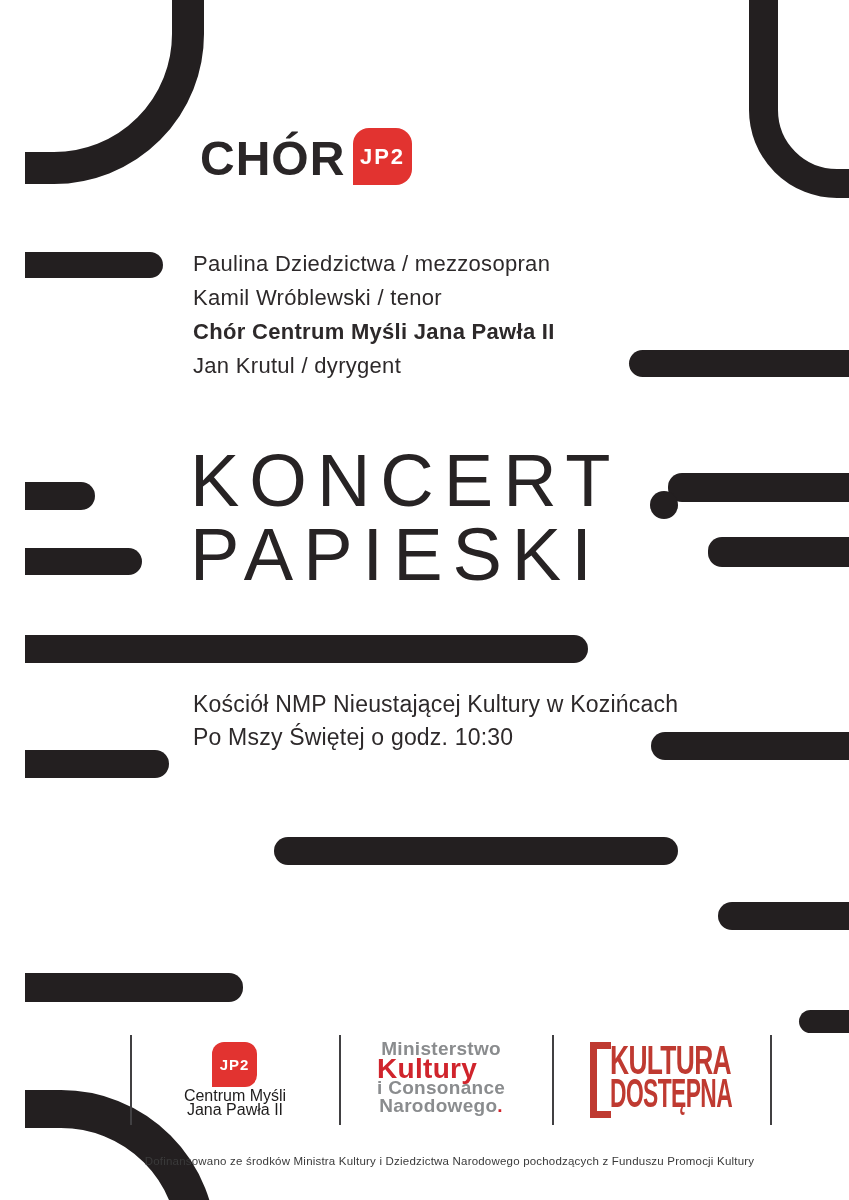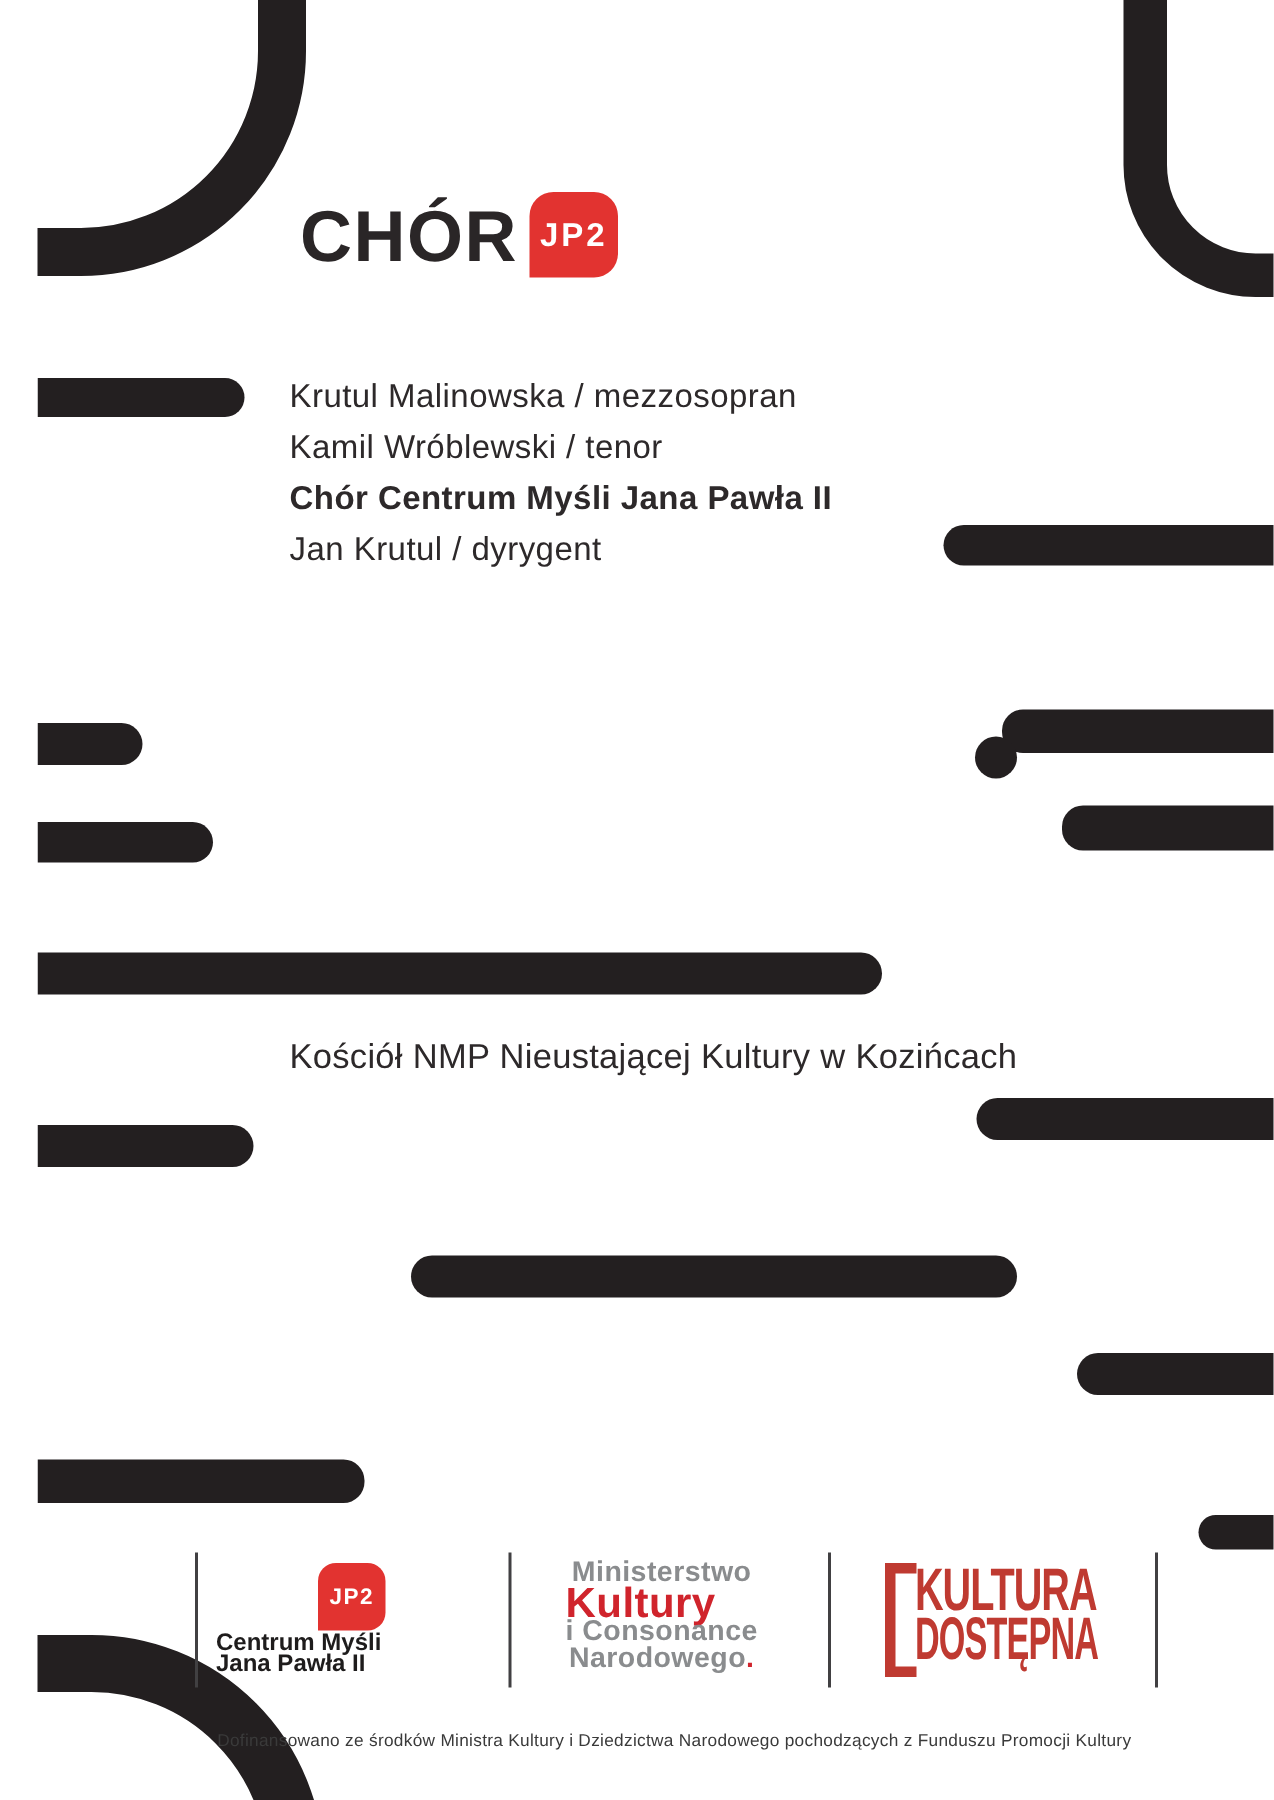--- a/index.html
+++ b/index.html
@@ -38,22 +38,22 @@
   #title{position:absolute;left:165px;top:444px;font-size:74px;line-height:74px;font-weight:300;letter-spacing:10px;color:#272324;}
   
   #event{position:absolute;left:168px;top:688px;font-size:23px;line-height:33px;color:#2d292a;letter-spacing:.2px;}
   .event-bold{font-weight:700;}
   
   .divider{position:absolute;top:1035px;width:2px;height:90px;background:#414042;}
   #footer-jp2-badge{
     left:187px;top:1042px;width:45px;height:45px;border-radius:12px 12px 12px 0;
     font-size:15px;line-height:45px;letter-spacing:1px;
   }
-  #centrum{position:absolute;left:119px;top:1089px;width:182px;text-align:left;
-    font-size:16px;font-weight:700;line-height:14px;color:#1e1c1c;}
+  #centrum{position:absolute;left:119px;top:1089px;width:182px;text-align:center;
+    font-size:16px;font-weight:400;line-height:14px;color:#1e1c1c;}
   #ministry{position:absolute;left:352px;top:1040px;font-weight:700;color:#8a8c8e;}
   .min-s{font-size:19px;line-height:18px;letter-spacing:.3px;text-align:center;}
   .min-big{font-size:28px;line-height:21px;color:#d0242c;letter-spacing:.3px;}
   .min-red{color:#d0242c;}
   #kultura{position:absolute;left:565px;top:1042px;color:#bf3a31;}
   #kultura-bracket{
     position:absolute;left:0;top:0;width:14px;height:62px;
     border-left:7px solid #bf3a31;border-top:7px solid #bf3a31;border-bottom:7px solid #bf3a31;
   }
   .kultura-line{display:block;font-weight:700;font-size:40px;line-height:33px;
@@ -87,29 +87,34 @@
   <div class="bar round-l" style="left:693px;top:902px;width:170px;height:28px"></div>
   <div class="bar round-r" style="left:0;top:973px;width:218px;height:29px"></div>
   <div class="bar round-l" style="left:774px;top:1010px;width:90px;height:23px"></div>
 
   <div id="brand">
     <div id="brand-name">CHÓR</div>
     <div class="jp2-badge" id="brand-badge">JP2</div>
   </div>
 
   <div id="performers">
-    <div>Krutul Malinowska / mezzosopran</div>
+    <div>Paulina Dziedzictwa / mezzosopran</div>
     <div>Kamil Wróblewski / tenor</div>
     <div class="performer-bold">Chór Centrum Myśli Jana Pawła II</div>
     <div>Jan Krutul / dyrygent</div>
   </div>
 
+  <div id="title">
+    <div>KONCERT</div>
+    <div>PAPIESKI</div>
+  </div>
 
   <div id="event">
     <div>Kościół NMP Nieustającej Kultury w Kozińcach</div>
+    <div>Po Mszy Świętej o godz. 10:30</div>
   </div>
 
   <div class="divider" style="left:105px"></div>
   <div class="divider" style="left:314px"></div>
   <div class="divider" style="left:527px"></div>
   <div class="divider" style="left:745px"></div>
 
   <div class="jp2-badge" id="footer-jp2-badge">JP2</div>
   <div id="centrum">
     <div>Centrum Myśli</div>

